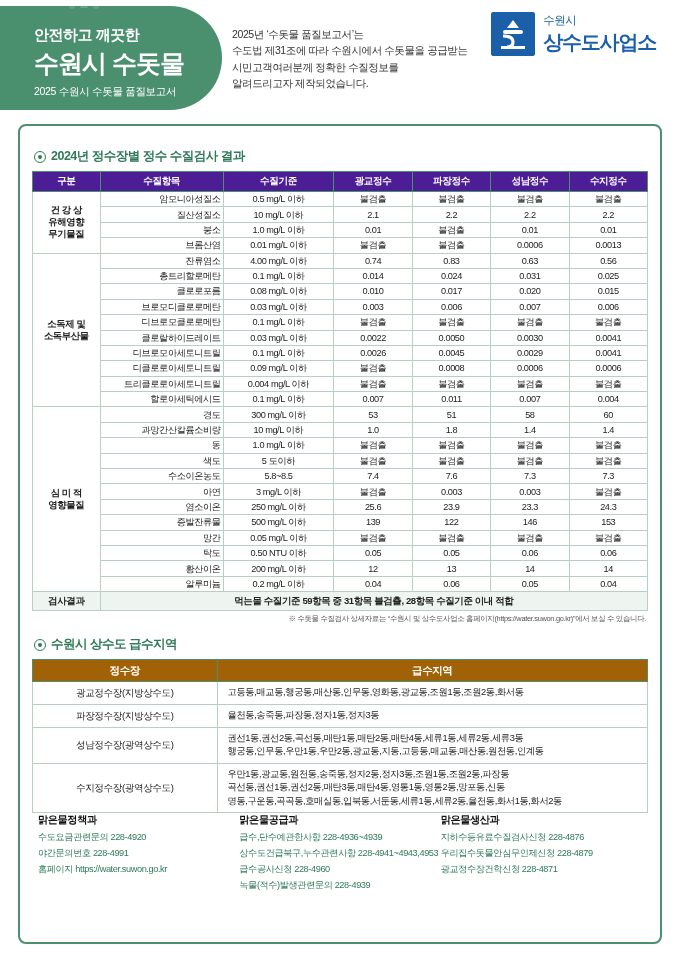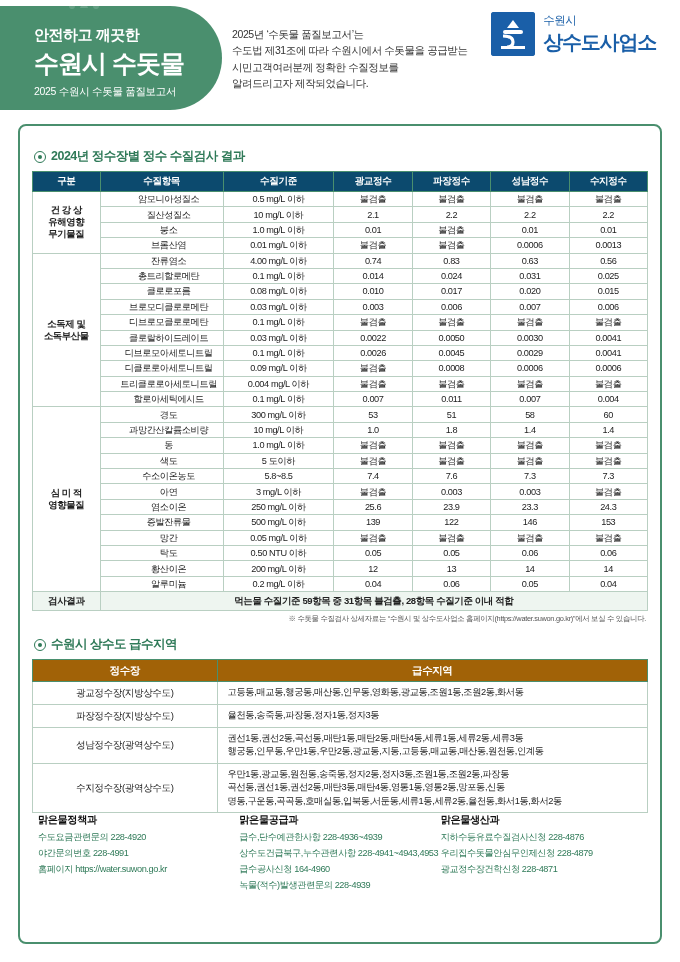--- a/index.html
+++ b/index.html
@@ -123,35 +123,35 @@
   }
   table.q th, table.q td {
     border: 1px solid #b9cfc2;
     text-align: center;
     padding: 1px 2px;
     height: 15.4px;
     letter-spacing: -.4px;
     line-height: 1.1;
   }
   table.q thead th {
-    background: #0c4a6e;
+    background: #4c1d95;
     color: #fff;
     font-weight: bold;
     font-size: 9.6px;
     height: 20px;
     border-color: #4a8f6e;
   }
   table.q td.cat {
     background: #ffffff;
     font-weight: bold;
     font-size: 9.4px;
     color: #222;
     line-height: 1.3;
   }
-  table.q td.item { text-align: center; padding-left: 16px; }
+  table.q td.item { text-align: right; padding-left: 16px; }
   table.q td.std  { color: #222; }
   table.q tr.result td {
     background: #eef5f0;
     font-weight: bold;
     height: 19px;
     font-size: 9.5px;
   }
   table.q tr.result td.rlabel { background: #eef5f0; }
   .note {
     text-align: right;
@@ -567,21 +567,21 @@
         <div class="contact-col">
           <h4>맑은물정책과</h4>
           <div class="line">수도요금관련문의 228-4920</div>
           <div class="line">야간문의번호 228-4991</div>
           <div class="line">홈페이지 https://water.suwon.go.kr</div>
         </div>
         <div class="contact-col">
           <h4>맑은물공급과</h4>
           <div class="line">급수,단수예관한사항 228-4936~4939</div>
           <div class="line">상수도건급북구,누수관련사항 228-4941~4943,4953</div>
-          <div class="line">급수공사신청 164-4960</div>
+          <div class="line">급수공사신청 228-4960</div>
           <div class="line">녹물(적수)발생관련문의 228-4939</div>
         </div>
         <div class="contact-col">
           <h4>맑은물생산과</h4>
           <div class="line">지하수등유료수질검사신청 228-4876</div>
           <div class="line">우리집수돗물안심무인제신청 228-4879</div>
           <div class="line">광교정수장건학신청 228-4871</div>
         </div>
       </div>
 

